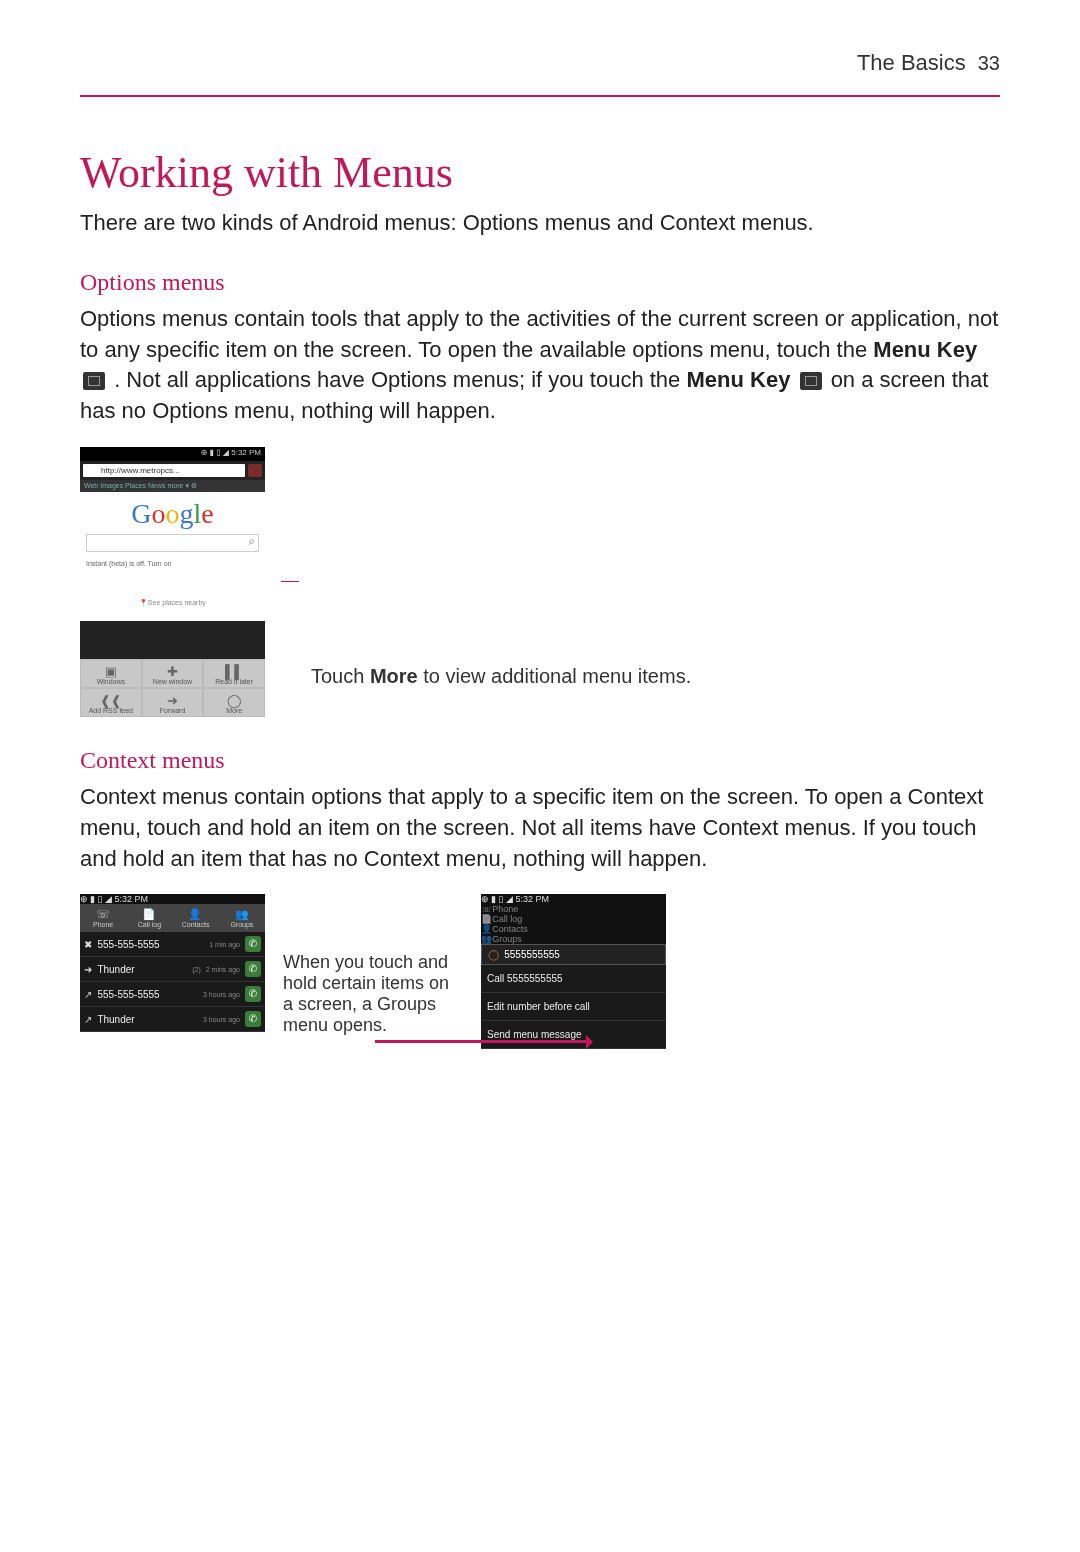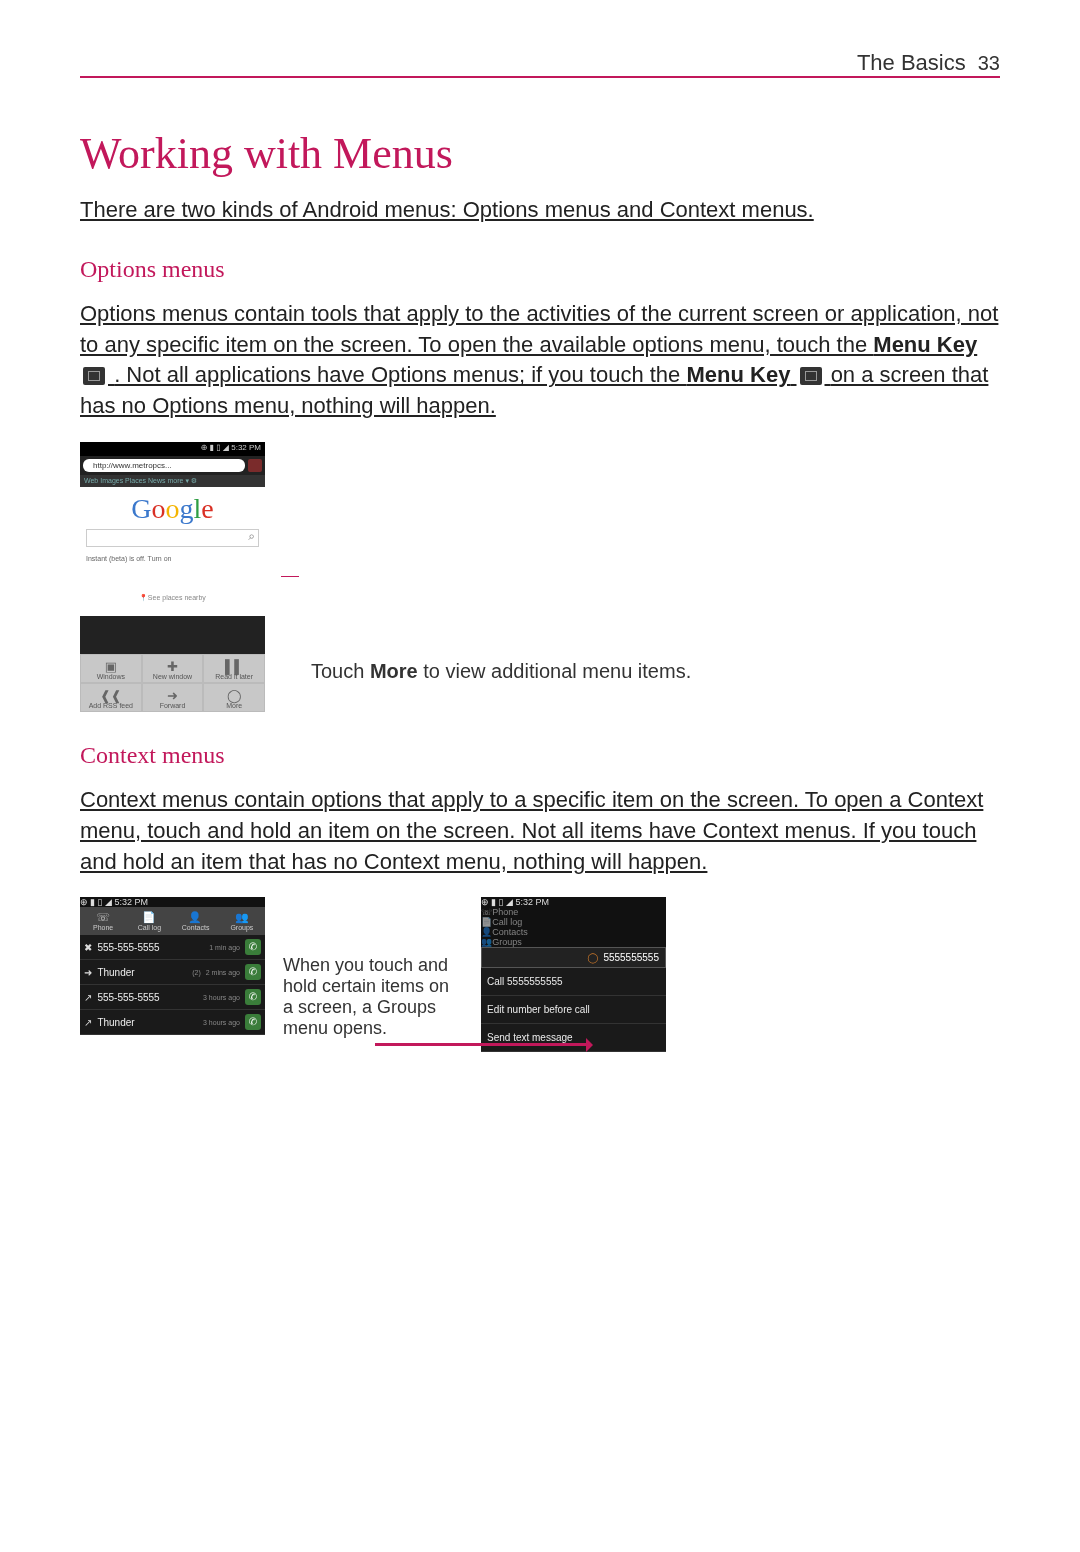--- a/index.html
+++ b/index.html
@@ -15,40 +15,39 @@
     box-sizing: border-box;
     padding: 50px 80px 50px 80px;
     position: relative;
   }
   .header-bar {
     display: flex;
     justify-content: flex-end;
     align-items: baseline;
     font-size: 22px;
     color: #333;
-    padding-bottom: 0;
+    padding-bottom: 19px;
     border-bottom: 2px solid #c2185b;
     margin-bottom: 50px;
   }
   .header-bar .pagenum {
     margin-left: 12px;
     font-size: 20px;
   }
   h1.title {
     font-family: Georgia, 'Times New Roman', serif;
     color: #c2185b;
     font-size: 44px;
     font-weight: normal;
     margin: 0 0 10px 0;
   }
   p.body {
     font-size: 22px;
     line-height: 1.4;
-    margin: 16px 0 20px 0;
-    text-decoration: underline;
+    margin: 2px 0 20px 0;
   }
   h2.sub {
     font-family: Georgia, 'Times New Roman', serif;
     color: #c2185b;
     font-size: 24px;
     font-weight: normal;
     margin: 30px 0 8px 0;
   }
   .inline-icon {
     display: inline-block;
@@ -101,22 +100,22 @@
     display: flex;
     gap: 3px;
     padding: 3px;
     background: #222;
   }
   .urlbar {
     flex: 1;
     background: #fff;
     color: #333;
     font-size: 8px;
-    padding: 2px 10px;
-    border-radius: 6px;
+    padding: 2px 18px;
+    border-radius: 1px;
     white-space: nowrap;
     overflow: hidden;
   }
   .bookmark {
     width: 14px;
     background: #7a2b2b;
     border-radius: 2px;
   }
   .toprow-links {
     color: #7aa;
@@ -256,21 +255,20 @@
     font-size: 9px;
     color: #ddd;
     position: relative;
   }
   .context-header {
     background: #222;
     color: #fff;
     padding: 4px 6px;
     font-size: 10px;
     border: 1px solid #555;
-    text-align: right;
   }
   .context-header .cicon { color: #d07a2a; margin-right: 5px; }
   .ctx-item {
     background: #1a1a1a;
     color: #eaeaea;
     padding: 8px 6px;
     font-size: 10px;
     border-bottom: 1px solid #333;
   }
   .pink-arrow {
@@ -393,17 +391,17 @@
       <div class="statusbar">⊕ ▮ ▯ ◢ <span>5:32 PM</span></div>
       <div class="tabs" style="opacity:0.55">
         <div class="tab"><span class="ticon">☏</span><span>Phone</span></div>
         <div class="tab"><span class="ticon">📄</span><span>Call log</span></div>
         <div class="tab"><span class="ticon">👤</span><span>Contacts</span></div>
         <div class="tab"><span class="ticon">👥</span><span>Groups</span></div>
       </div>
       <div class="context-header"><span class="cicon">◯</span><span>5555555555</span></div>
       <div class="ctx-item">Call 5555555555</div>
       <div class="ctx-item">Edit number before call</div>
-      <div class="ctx-item">Send text message</div>
+      <div class="ctx-item">Send menu message</div>
     </div>
   </div>
 
 </div>
 
 </body></html>

